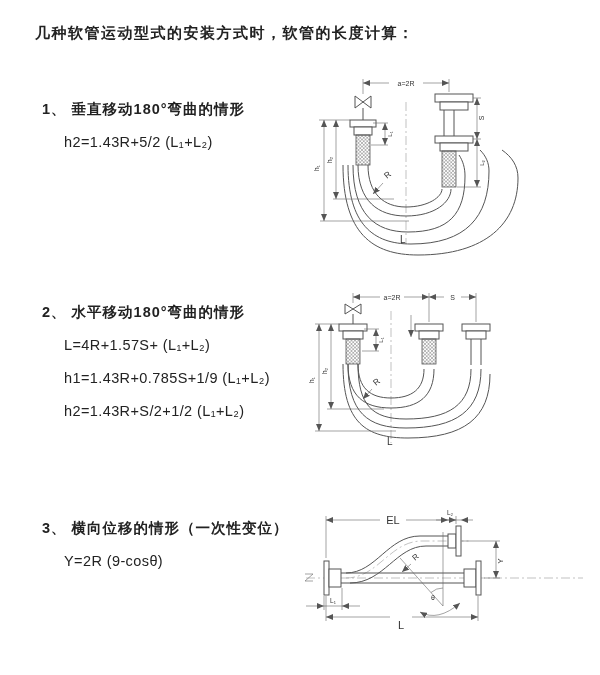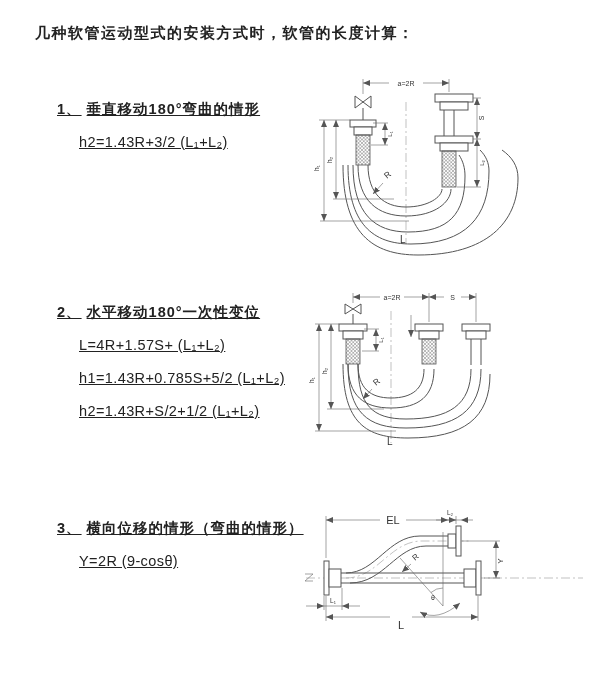--- a/index.html
+++ b/index.html
@@ -4,56 +4,56 @@
 <style>
   html,body{margin:0;padding:0;}
   body{
     width:600px;height:675px;background:#ffffff;position:relative;overflow:hidden;
     font-family:"Liberation Sans","DejaVu Sans",sans-serif;color:#222;
   }
   .page-title{
     position:absolute;left:35px;top:24px;font-size:15px;font-weight:bold;
     letter-spacing:1.5px;white-space:nowrap;text-align:center;
   }
-  .section{position:absolute;left:57px;text-decoration:underline;}
+  .section{position:absolute;left:42px;}
   .sec-head{font-size:14.5px;font-weight:bold;letter-spacing:1px;height:18px;white-space:nowrap;}
   .sec-head .num{margin-right:5px;}
   .formula{font-size:14.5px;margin:15px 0 0 22px;line-height:18px;letter-spacing:.4px;white-space:nowrap;}
   svg{position:absolute;}
   svg text{font-family:"Liberation Sans","DejaVu Sans",sans-serif;fill:#333;}
   .ln{stroke:#555;fill:none;stroke-width:1;}
   .thin{stroke:#666;fill:none;stroke-width:.6;}
   .cl{stroke:#999;stroke-width:.6;stroke-dasharray:9 3 2 3;fill:none;}
   .fit{fill:#fff;stroke:#555;stroke-width:1;}
   .braid{stroke:#555;stroke-width:.8;}
 </style>
 </head>
 <body>
 
 <div class="page-title">几种软管运动型式的安装方式时，软管的长度计算：</div>
 
 <div class="section" style="top:100px">
   <div class="sec-head">
     <span class="num">1、</span><span>垂直移动180°弯曲的情形</span>
   </div>
-  <div class="formula">h2=1.43R+3/2 (L₁+L₂)</div>
+  <div class="formula">h2=1.43R+5/2 (L₁+L₂)</div>
 </div>
 
 <div class="section" style="top:303px">
   <div class="sec-head">
-    <span class="num">2、</span><span>水平移动180°一次性变位</span>
+    <span class="num">2、</span><span>水平移动180°弯曲的情形</span>
   </div>
   <div class="formula">L=4R+1.57S+ (L₁+L₂)</div>
-  <div class="formula">h1=1.43R+0.785S+5/2 (L₁+L₂)</div>
+  <div class="formula">h1=1.43R+0.785S+1/9 (L₁+L₂)</div>
   <div class="formula">h2=1.43R+S/2+1/2 (L₁+L₂)</div>
 </div>
 
 <div class="section" style="top:519px">
   <div class="sec-head">
-    <span class="num">3、</span><span>横向位移的情形（弯曲的情形）</span>
+    <span class="num">3、</span><span>横向位移的情形（一次性变位）</span>
   </div>
   <div class="formula">Y=2R (9-cosθ)</div>
 </div>
 
 <svg style="left:306px;top:66px" width="290" height="205" viewBox="0 0 290 205">
   <defs>
     <marker id="m1" markerWidth="8" markerHeight="6" refX="7" refY="3" orient="auto-start-reverse" markerUnits="userSpaceOnUse">
       <path d="M0,0 L7,3 L0,6 Z" fill="#555"></path>
     </marker>
     <pattern id="p1" width="3.5" height="3.5" patternUnits="userSpaceOnUse">

